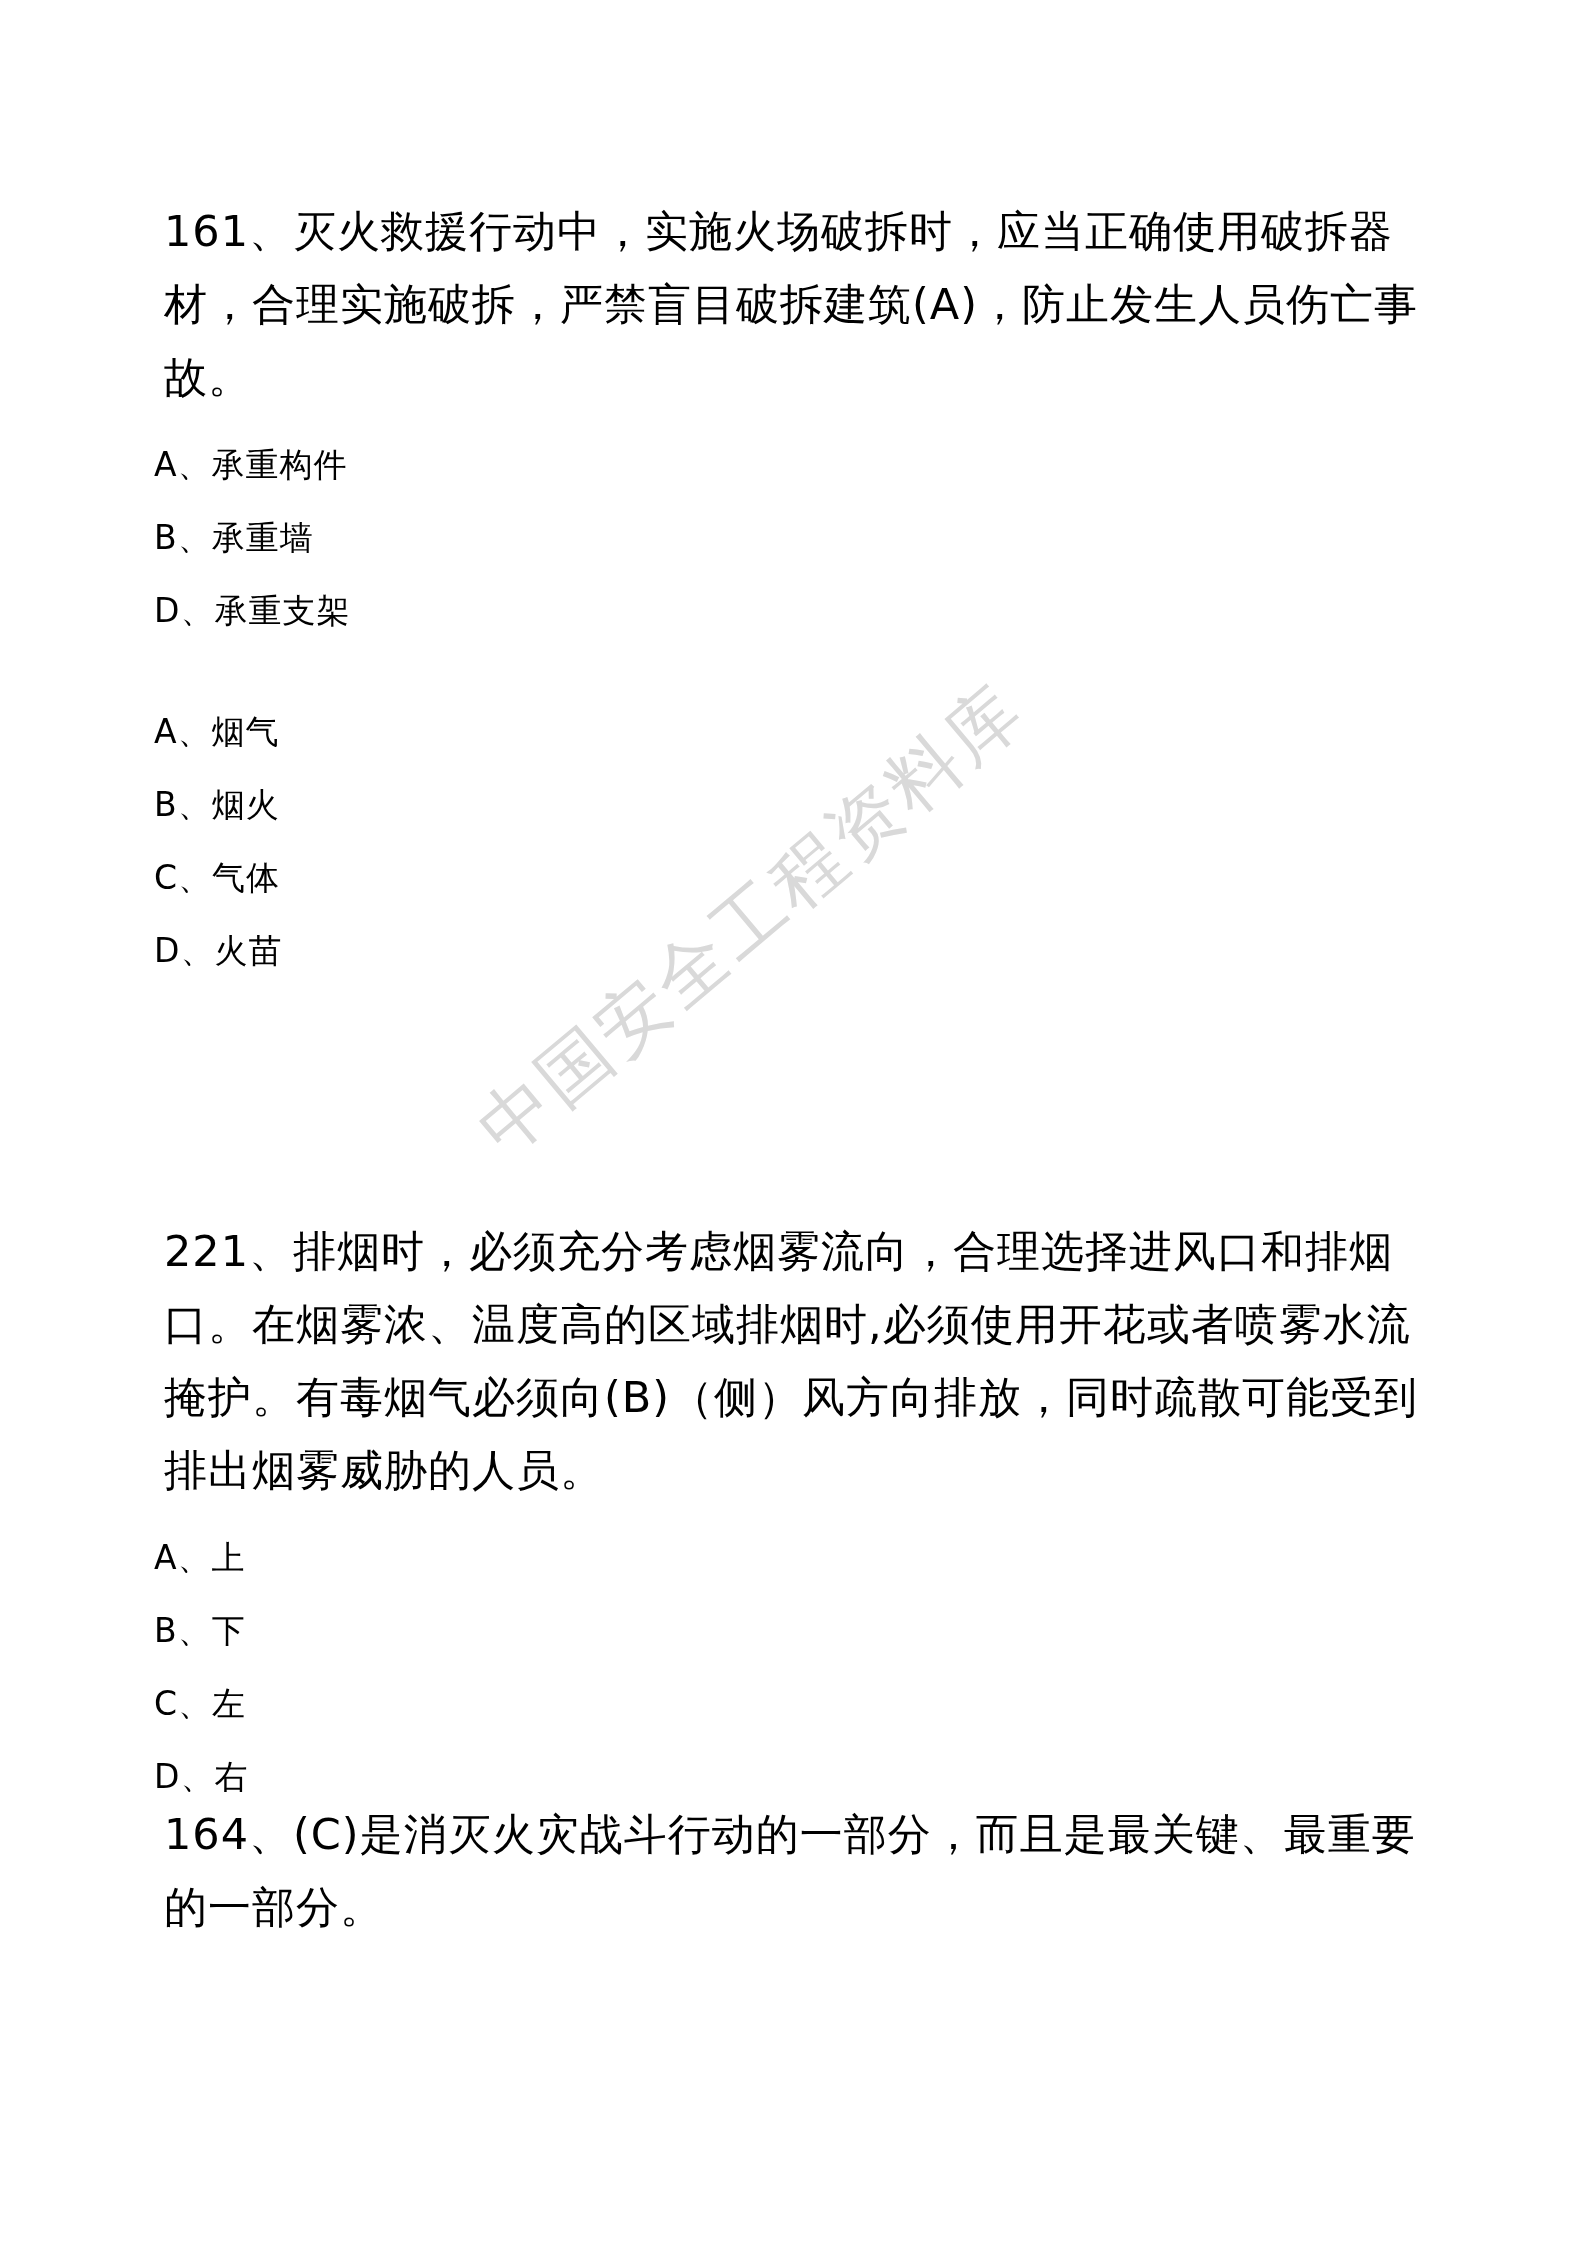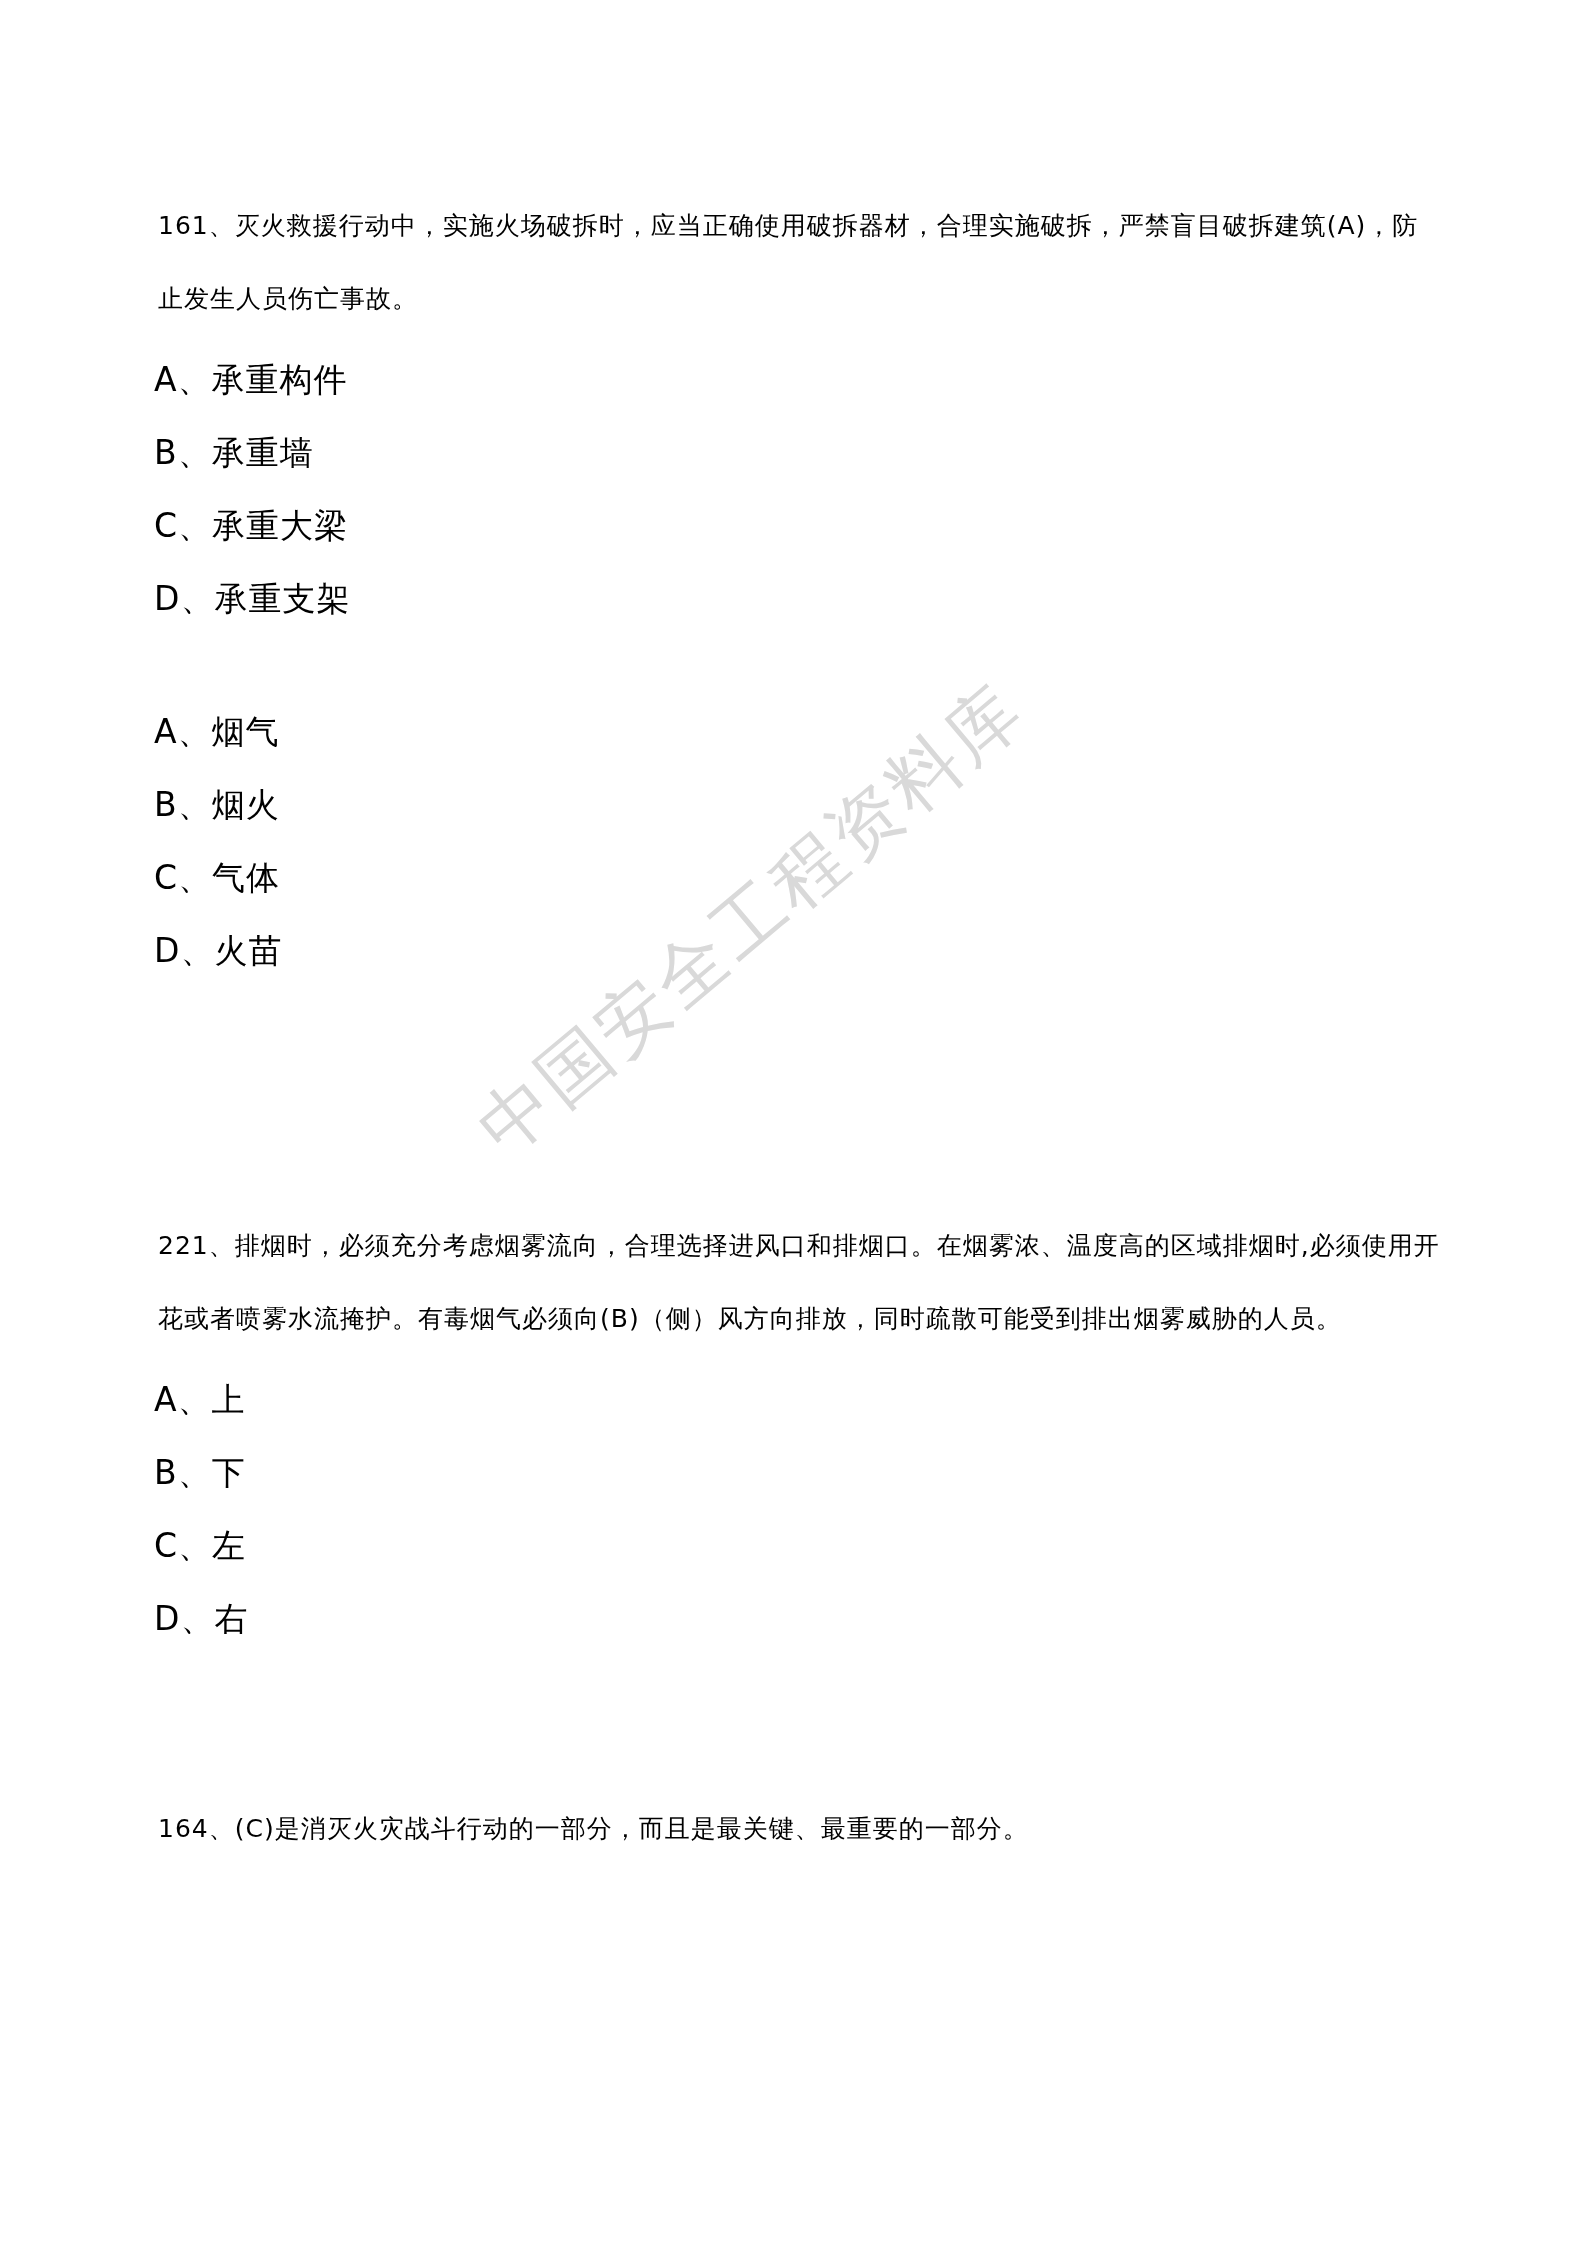--- a/index.html
+++ b/index.html
@@ -20,23 +20,23 @@
       left: 0; top: 0;
       width: 1587px;
       height: 2245px;
     }
     .question {
       position: absolute;
       left: 150px;
       width: 1300px;
     }
     .stem {
-      font-size: 25px;
+      font-size: 43px;
       line-height: 73px;
-      margin: 8px;
+      margin: 14px;
       letter-spacing: 1px;
       white-space: normal;
       word-break: break-all;
     }
     .options {
       list-style: none;
       margin: 4px;
       padding: 0;
     }
     .option {
@@ -65,21 +65,20 @@
 
 <div class="page">
 
   <div class="watermark">中国安全工程资料库</div>
 
   <div class="question" style="top:181px;">
     <p class="stem">161、灭火救援行动中，实施火场破拆时，应当正确使用破拆器材，合理实施破拆，严禁盲目破拆建筑(A)，防止发生人员伤亡事故。</p>
     <ul class="options">
       <li class="option"><span>A</span><span>、</span><span>承重构件</span></li>
       <li class="option"><span>B</span><span>、</span><span>承重墙</span></li>
-      <li class="option"><span>C</span><span>、</span><span>承重大梁</span></li>
       <li class="option"><span>D</span><span>、</span><span>承重支架</span></li>
     </ul>
   </div>
 
   <div class="question" style="top:691px;">
     <ul class="options">
       <li class="option"><span>A</span><span>、</span><span>烟气</span></li>
       <li class="option"><span>B</span><span>、</span><span>烟火</span></li>
       <li class="option"><span>C</span><span>、</span><span>气体</span></li>
       <li class="option"><span>D</span><span>、</span><span>火苗</span></li>

